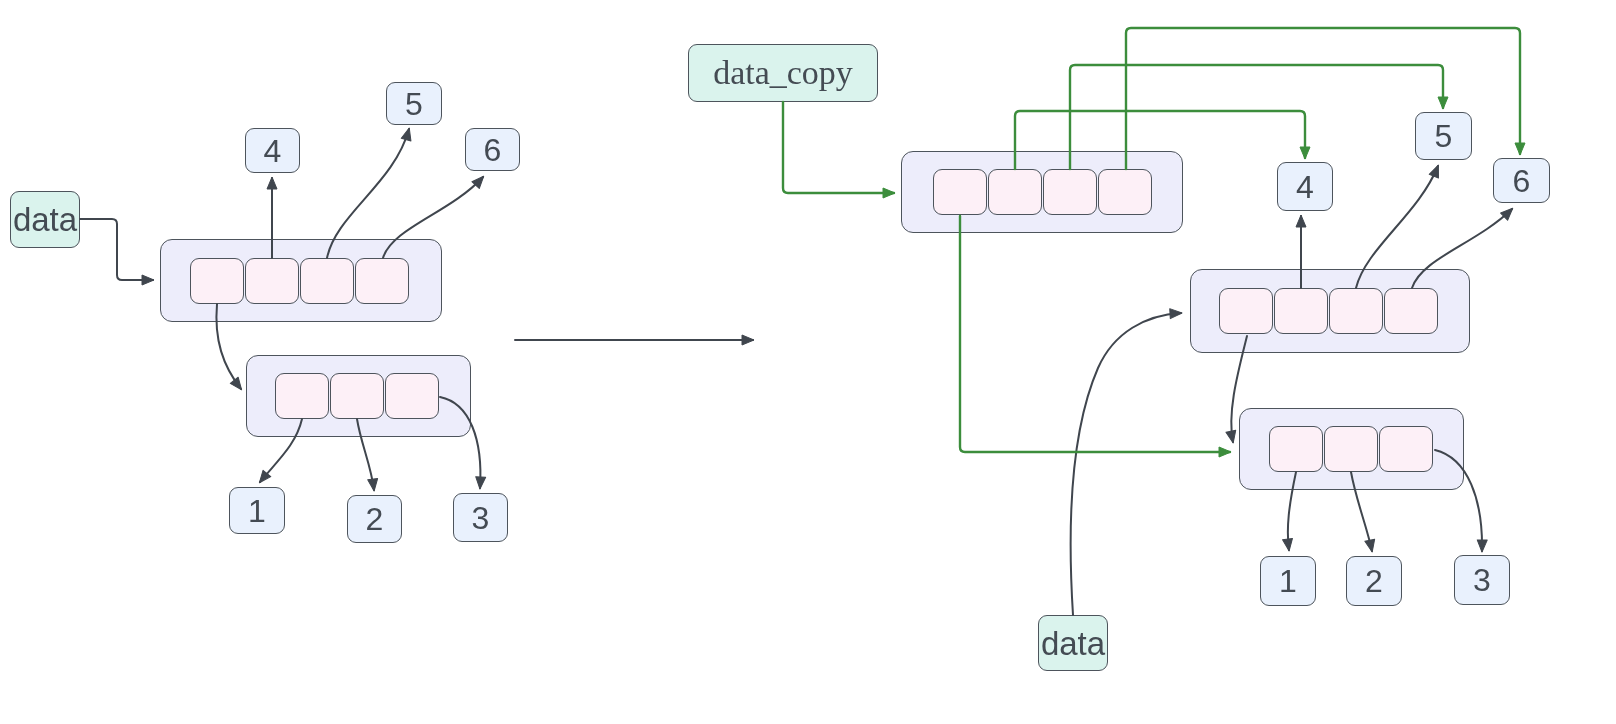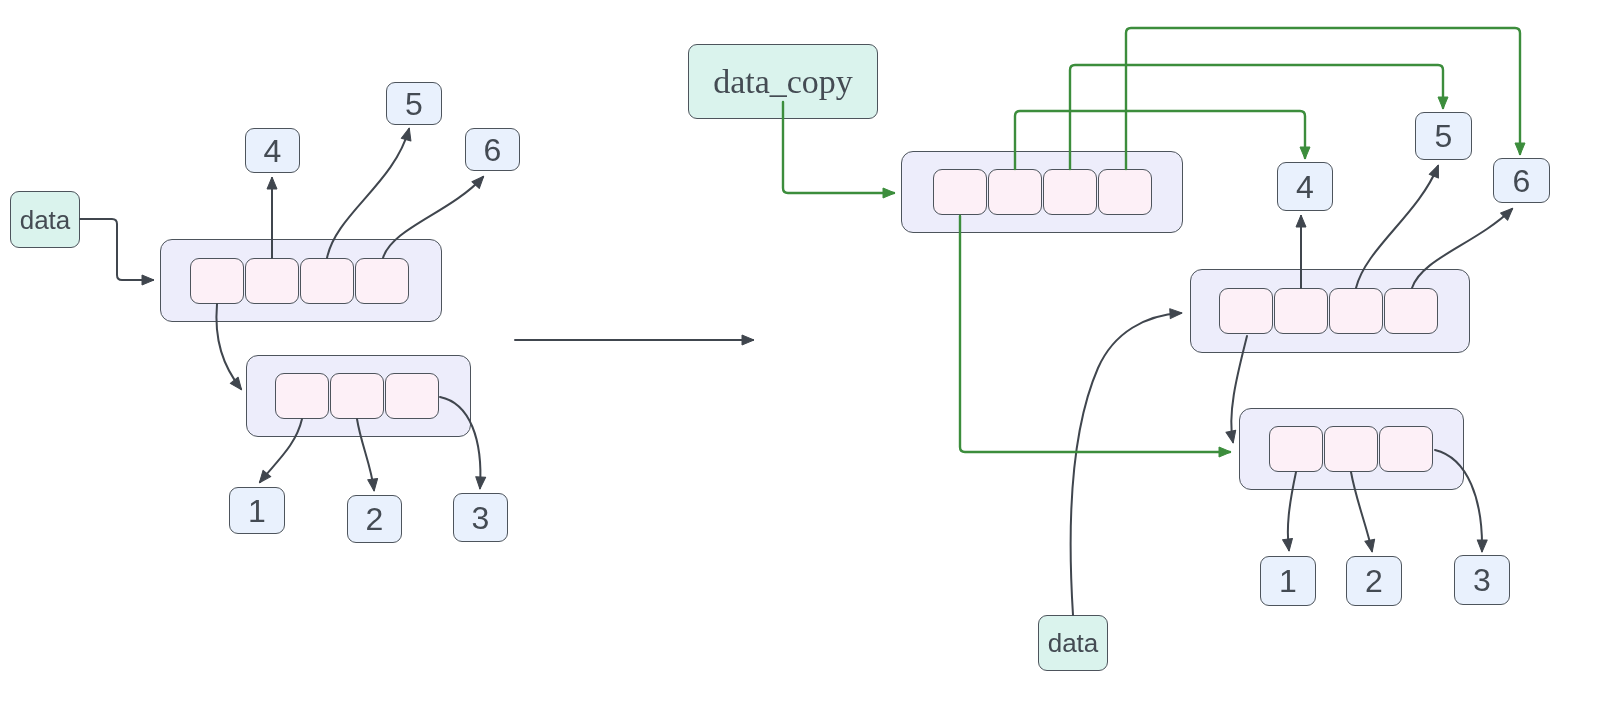--- a/index.html
+++ b/index.html
@@ -6,21 +6,21 @@
   #stage{
     position:relative;width:1616px;height:724px;overflow:hidden;
     background:var(--background,#ffffff);
     font-family:"Liberation Sans",sans-serif;
     color:var(--text,#444b53);
   }
   .node{position:absolute;box-sizing:border-box;display:flex;align-items:center;justify-content:center;}
   .var-box{
     background:var(--variable-fill,#daf3ed);
     border:1.6px solid var(--border,#4d545c);
-    border-radius:9px;font-size:26px;line-height:1;
+    border-radius:9px;font-size:33px;line-height:1;
   }
   .var-box.serif{font-family:"Liberation Serif",serif;font-size:34px;}
   .list-box{
     background:var(--list-fill,#ededfb);
     border:1.6px solid var(--border,#4d545c);
     border-radius:12px;
   }
   .cell-row{position:absolute;display:flex;gap:1px;}
   .cell{
     box-sizing:border-box;width:54px;height:46px;
@@ -75,21 +75,21 @@
   <div class="node val-box" style="left:229px;top:487px;width:56px;height:47px;">
     <span>1</span>
   </div>
   <div class="node val-box" style="left:347px;top:495px;width:55px;height:48px;">
     <span>2</span>
   </div>
   <div class="node val-box" style="left:453px;top:493px;width:55px;height:49px;">
     <span>3</span>
   </div>
 
-  <div class="node var-box serif" style="left:688px;top:44px;width:190px;height:75px;">
+  <div class="node var-box serif" style="left:688px;top:44px;width:190px;height:58px;">
     <span>data_copy</span>
   </div>
 
   <div class="node list-box" style="left:901px;top:151px;width:282px;height:82px;"></div>
   <div class="cell-row" style="left:933px;top:169px;">
     <div class="cell"></div>
     <div class="cell"></div>
     <div class="cell"></div>
     <div class="cell"></div>
   </div>

